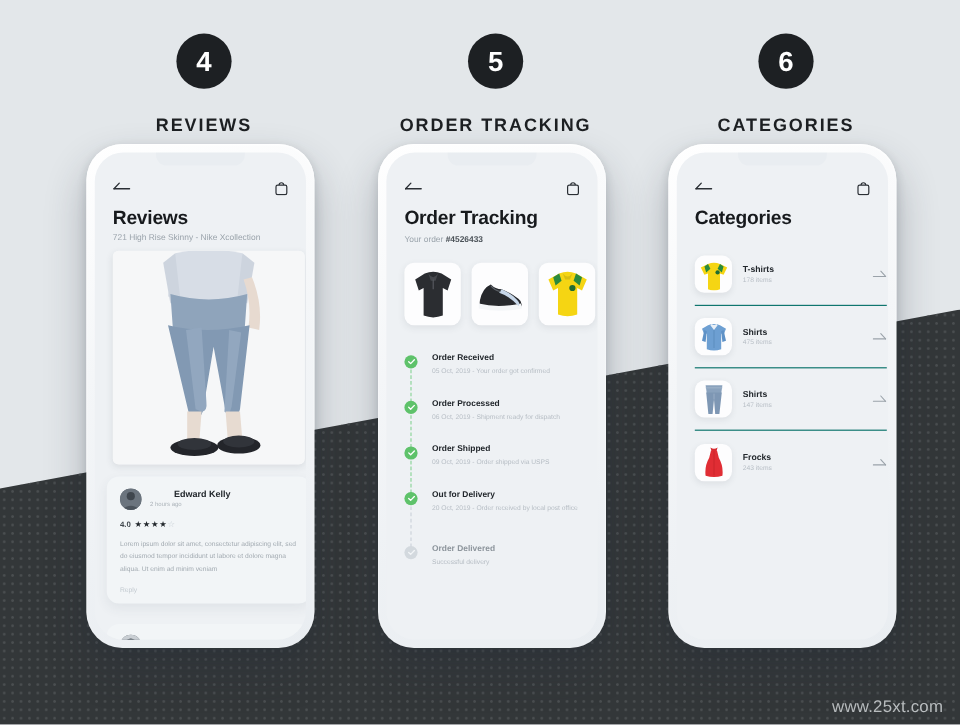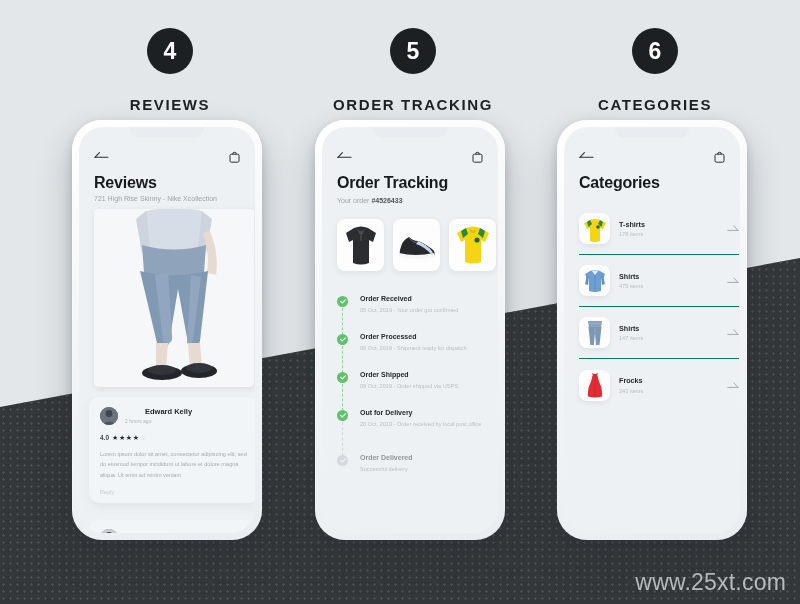--- a/index.html
+++ b/index.html
@@ -20,21 +20,21 @@
     left: 0; top: 0; width: 800px; height: 604px;
     background-color: #333739;
     background-image: radial-gradient(#4a4e50 1px, transparent 1.2px);
     background-size: 7px 7px;
     clip-path: polygon(0 407px, 800px 258px, 800px 604px, 0 604px);
   }
   .watermark {
     position: absolute;
     right: 14px; bottom: 8px;
     color: #b9bdbf;
-    font-size: 23px;
+    font-size: 14px;
     letter-spacing: 0.2px;
     font-family: "Liberation Sans", sans-serif;
   }
   
   .col-head {
     position: absolute;
     width: 230px;
     text-align: center;
   }
   .badge {

